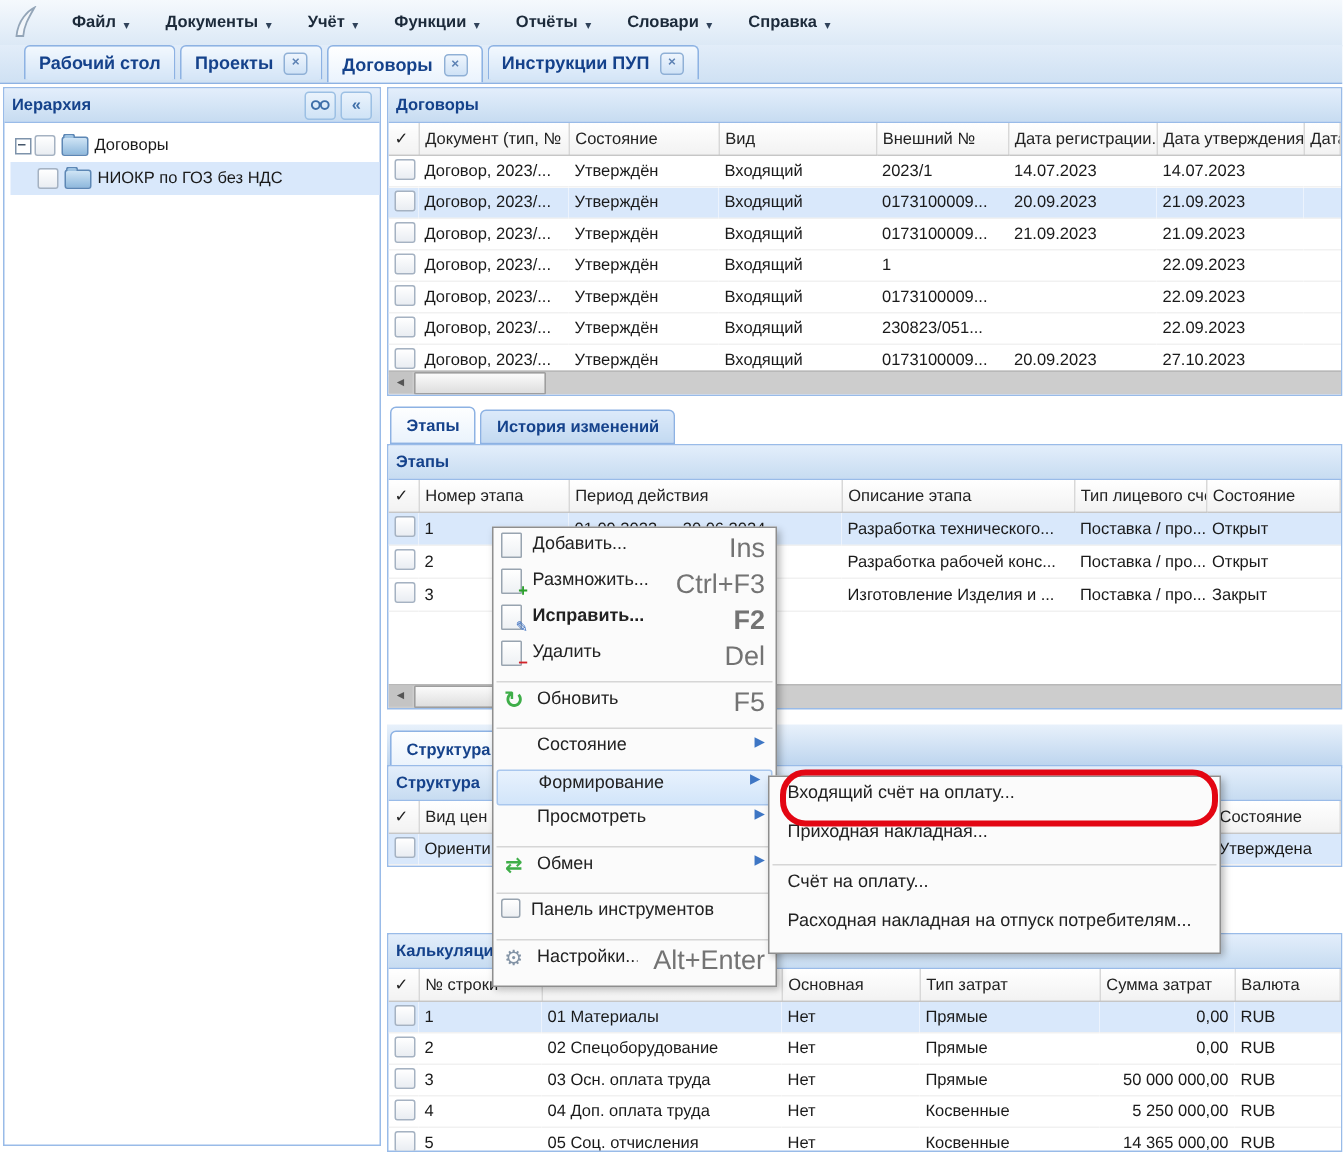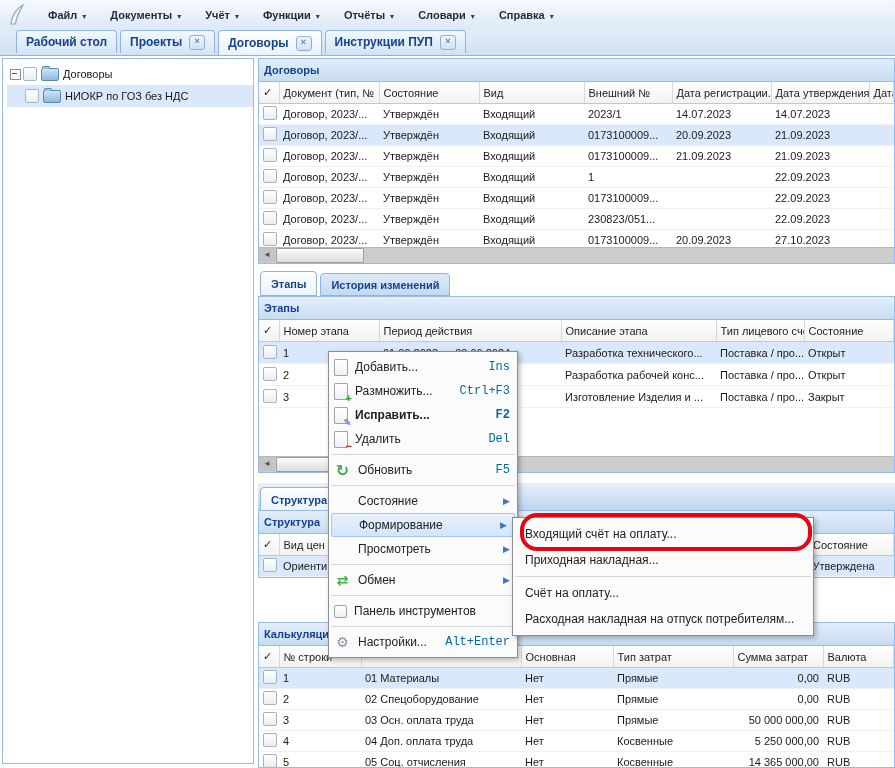--- a/index.html
+++ b/index.html
@@ -83,28 +83,28 @@
   #structure-strip{top:427px;}
   #structure-tabs{top:428px;height:28px;}
   #structure-panel{top:454px;height:68px;}
   #calc-panel{top:566px;height:146px;}
 
   
   .menu{position:absolute;background:#fbfbfb;border:1px solid #8e8e8e;
     box-shadow:2px 2px 5px rgba(0,0,0,.28);padding:3px 0;z-index:10;}
   #context-menu{left:328px;top:351px;width:190px;box-sizing:border-box;}
   #submenu{left:512px;top:517px;width:302px;box-sizing:border-box;z-index:11;}
-  .mi{display:flex;align-items:center;height:24px;padding:0 7px 0 5px;cursor:default;}
+  .mi{display:flex;align-items:flex-start;height:24px;padding:0 7px 0 5px;cursor:default;}
   #submenu .mi{height:26px;padding-left:12px;}
   .mi.hl{background:linear-gradient(#e8f2fd,#d2e5fa);border:1px solid #a9c7ee;border-radius:2px;
     margin:0 2px;height:22px;padding-left:3px;}
   .mi.bold .mi-lb{font-weight:bold;}
   .mi-ic{width:17px;height:17px;margin-right:7px;display:flex;align-items:center;justify-content:center;position:relative;flex:none;}
   .mi-lb{flex:1;font-size:12px;color:#222;white-space:nowrap;overflow:hidden;}
-  .mi-sc{font-size:12px;color:#0369a1;margin-left:10px;font-family:Liberation Mono, monospace;}
+  .mi-sc{font-size:18px;color:#737373;margin-left:10px;}
   .mi.bold .mi-sc{font-weight:bold;}
   .mi-ar{font-size:9px;color:#3e76c4;margin-left:10px;}
   .menu-sep{border-top:1px solid #d6d6d6;margin:3px 2px;}
 
   .ic-doc,.ic-doc-plus,.ic-doc-edit,.ic-doc-minus{width:12px;height:15px;
     background:linear-gradient(#ffffff,#eef1f4);border:1px solid #98a4b0;border-radius:1px;position:relative;}
   .ic-doc-plus::after,.ic-doc-minus::after,.ic-doc-edit::after{position:absolute;right:-5px;bottom:-5px;
     font-size:11px;font-weight:bold;line-height:1;}
   .ic-doc-plus::after{content:"+";color:#2ca02c;}
   .ic-doc-minus::after{content:"−";color:#d2232a;}
@@ -173,20 +173,31 @@
         <span>Договоры</span>
         <span class="tab-close">×</span>
       </div>
       <div class="tab">
         <span>Инструкции ПУП</span>
         <span class="tab-close">×</span>
       </div>
     </div>
 
   <div id="left-panel">
+    <div class="panel-header">
+      <span class="ph-title">Иерархия</span>
+      <span class="ph-btn">
+        <svg width="13" height="10" viewBox="0 0 13 10">
+          <circle cx="3.5" cy="5" r="2.6" fill="none" stroke="#3f6fa8" stroke-width="1.3"></circle>
+          <circle cx="9.5" cy="5" r="2.6" fill="none" stroke="#3f6fa8" stroke-width="1.3"></circle>
+          <path d="M6 4 h1" stroke="#3f6fa8" stroke-width="1.3"></path>
+        </svg>
+      </span>
+      <span class="ph-btn">«</span>
+    </div>
     <div id="tree">
       <div class="tree-row">
         <span class="tw">
             <span class="toggle"></span>
           </span>
         <span class="cbx"></span>
         <span class="folder"></span>
         <span>Договоры</span>
       </div>
       <div class="tree-row sel" style="padding-left:2px;">

